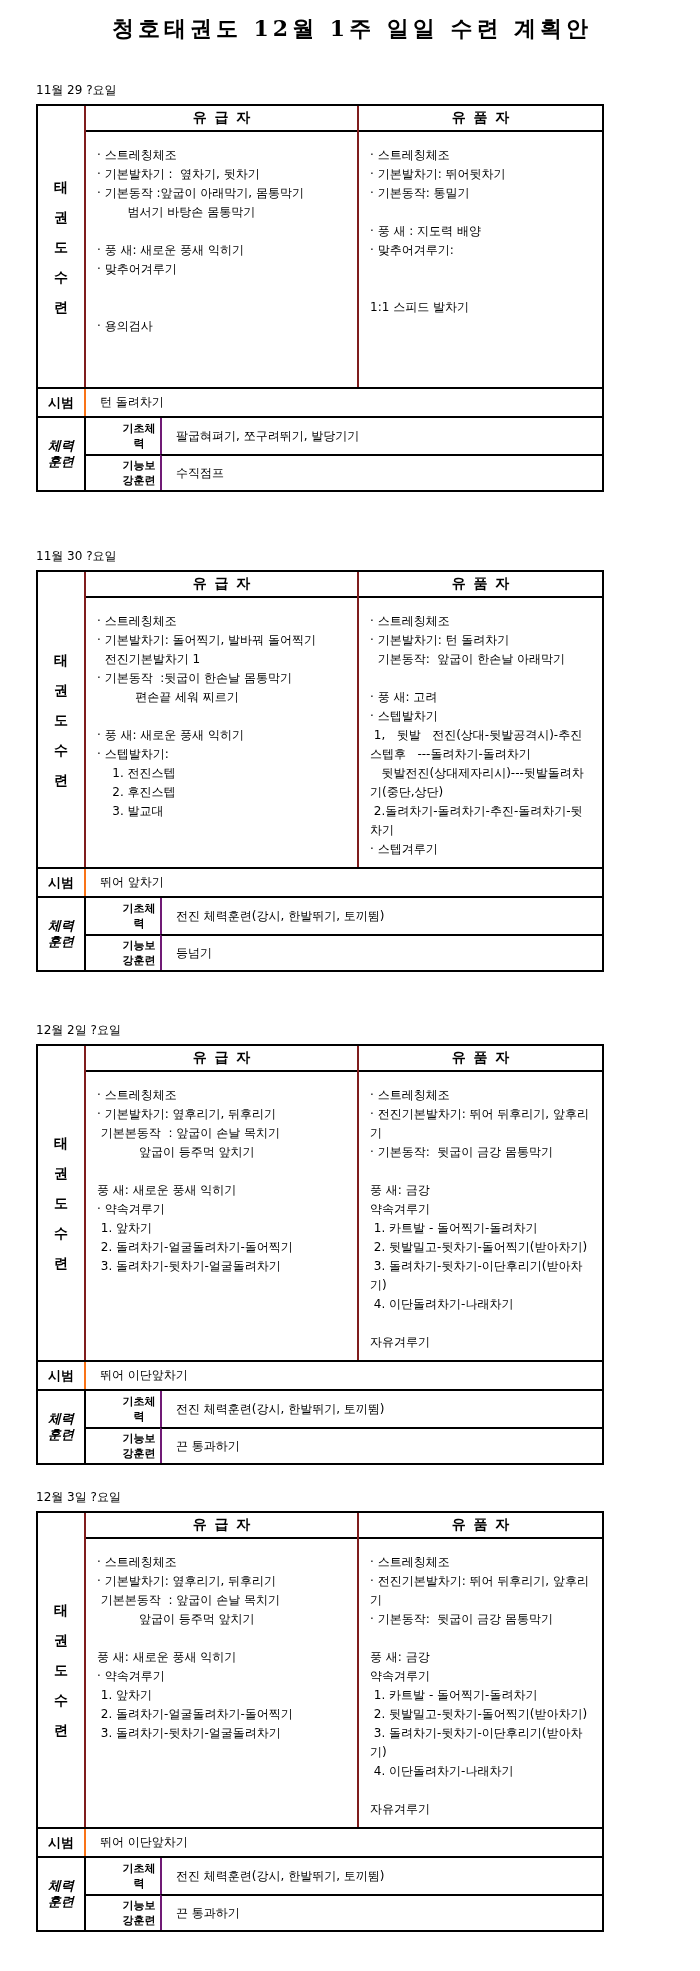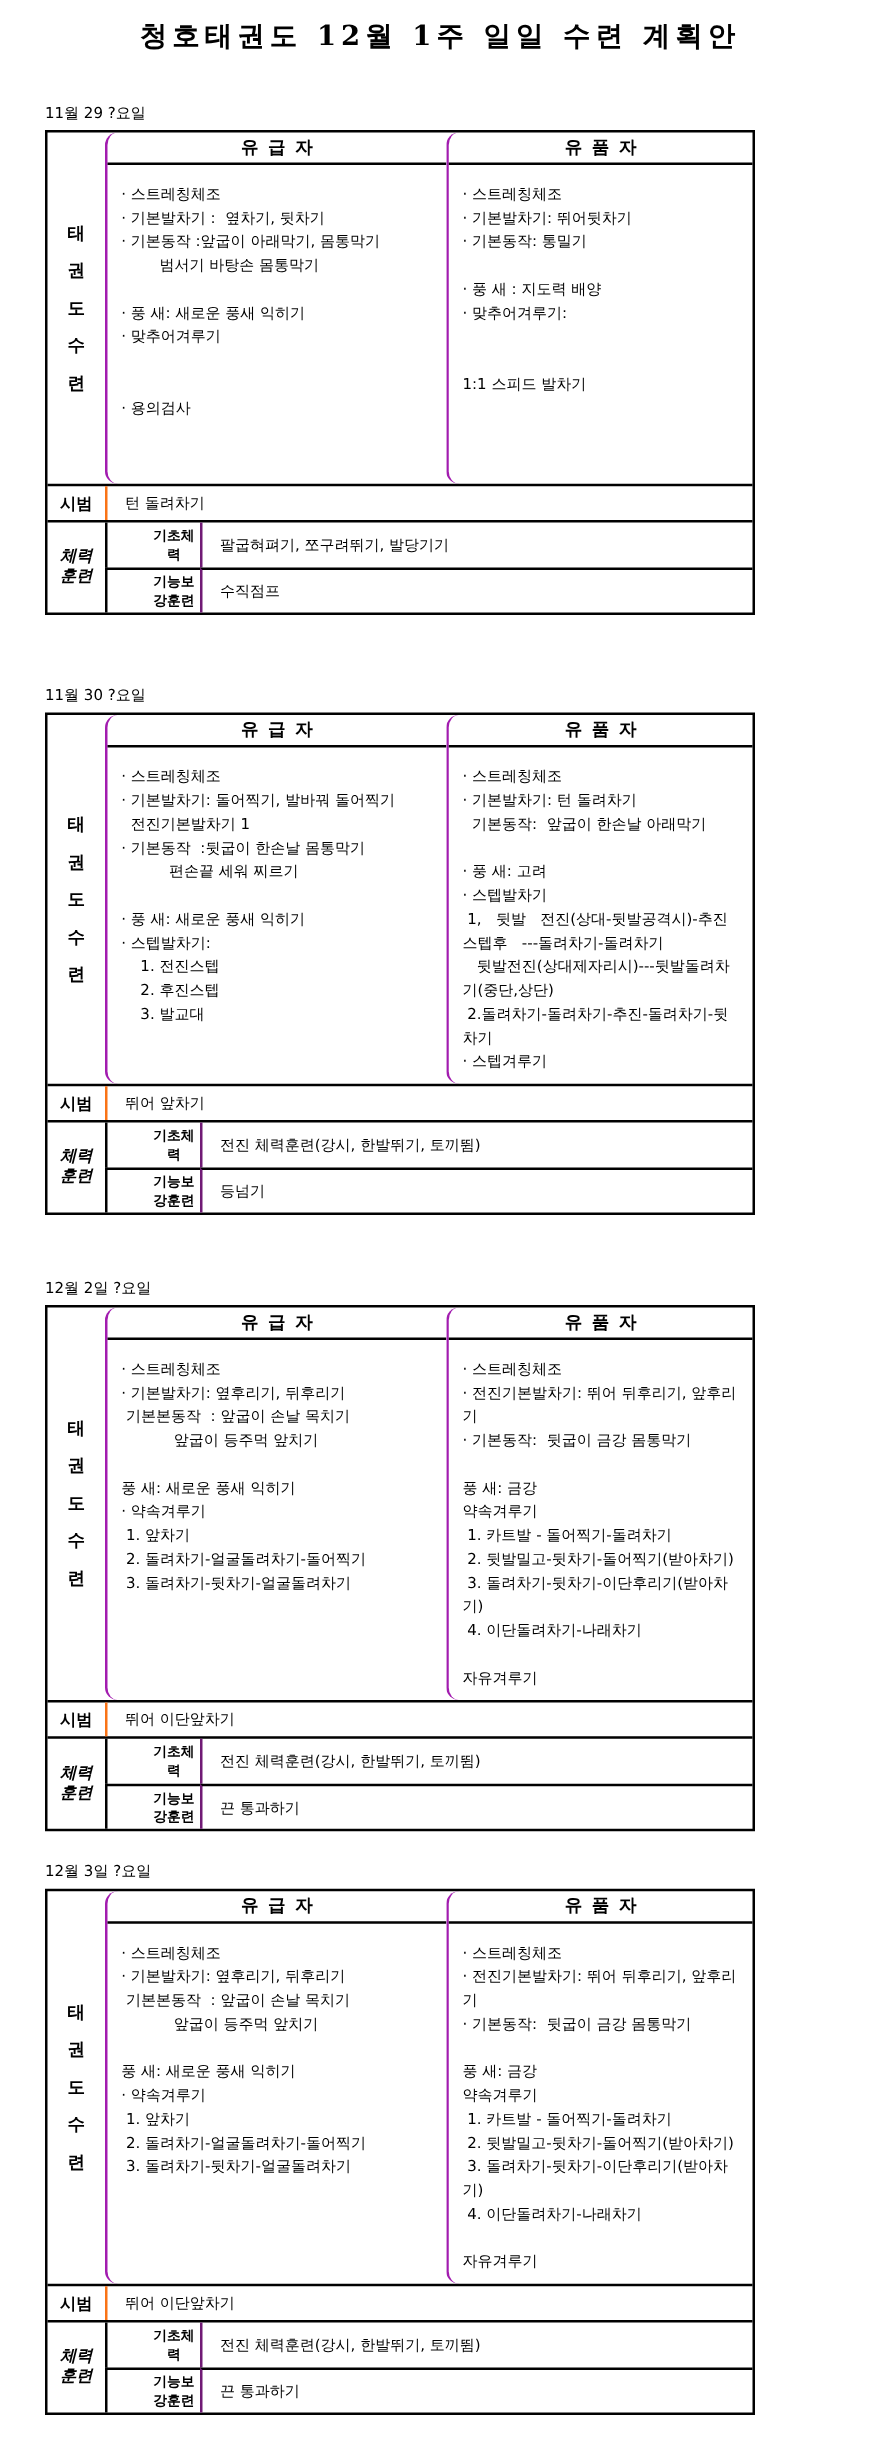--- a/index.html
+++ b/index.html
@@ -20,21 +20,21 @@
   .band + .band { border-top:2px solid #000; }
   .band-main { grid-template-columns:46px 273px 1fr; }
   .band-demo { grid-template-columns:46px 1fr; }
   .band-fit  { grid-template-columns:46px 76px 1fr; grid-template-rows:auto auto; }
   .vcell {
     display:flex; align-items:center; justify-content:center;
     text-align:center; font-weight:bold;
   }
   .vstack { white-space:pre-line; line-height:30px; font-size:14px; }
   .fitstack { white-space:pre-line; line-height:16px; font-size:13px;font-style:italic; }
-  .colwrap { border-left:2px solid #a21caf; display:flex; flex-direction:column;border-radius:10px; }
+  .colwrap { border-left:2px solid #7f1d1d; display:flex; flex-direction:column; }
   .hdr {
     border-bottom:2px solid #000; min-height:26px;
     display:flex; align-items:center; justify-content:center;
     font-weight:bold; font-size:14px; letter-spacing:0.55em; text-indent:0.55em;
   }
   .bodytext {
     padding:14px 8px 8px 11px; font-size:12px; line-height:19px;
     white-space:pre-wrap; word-break:break-all; flex:1;
   }
   .demo-content {

